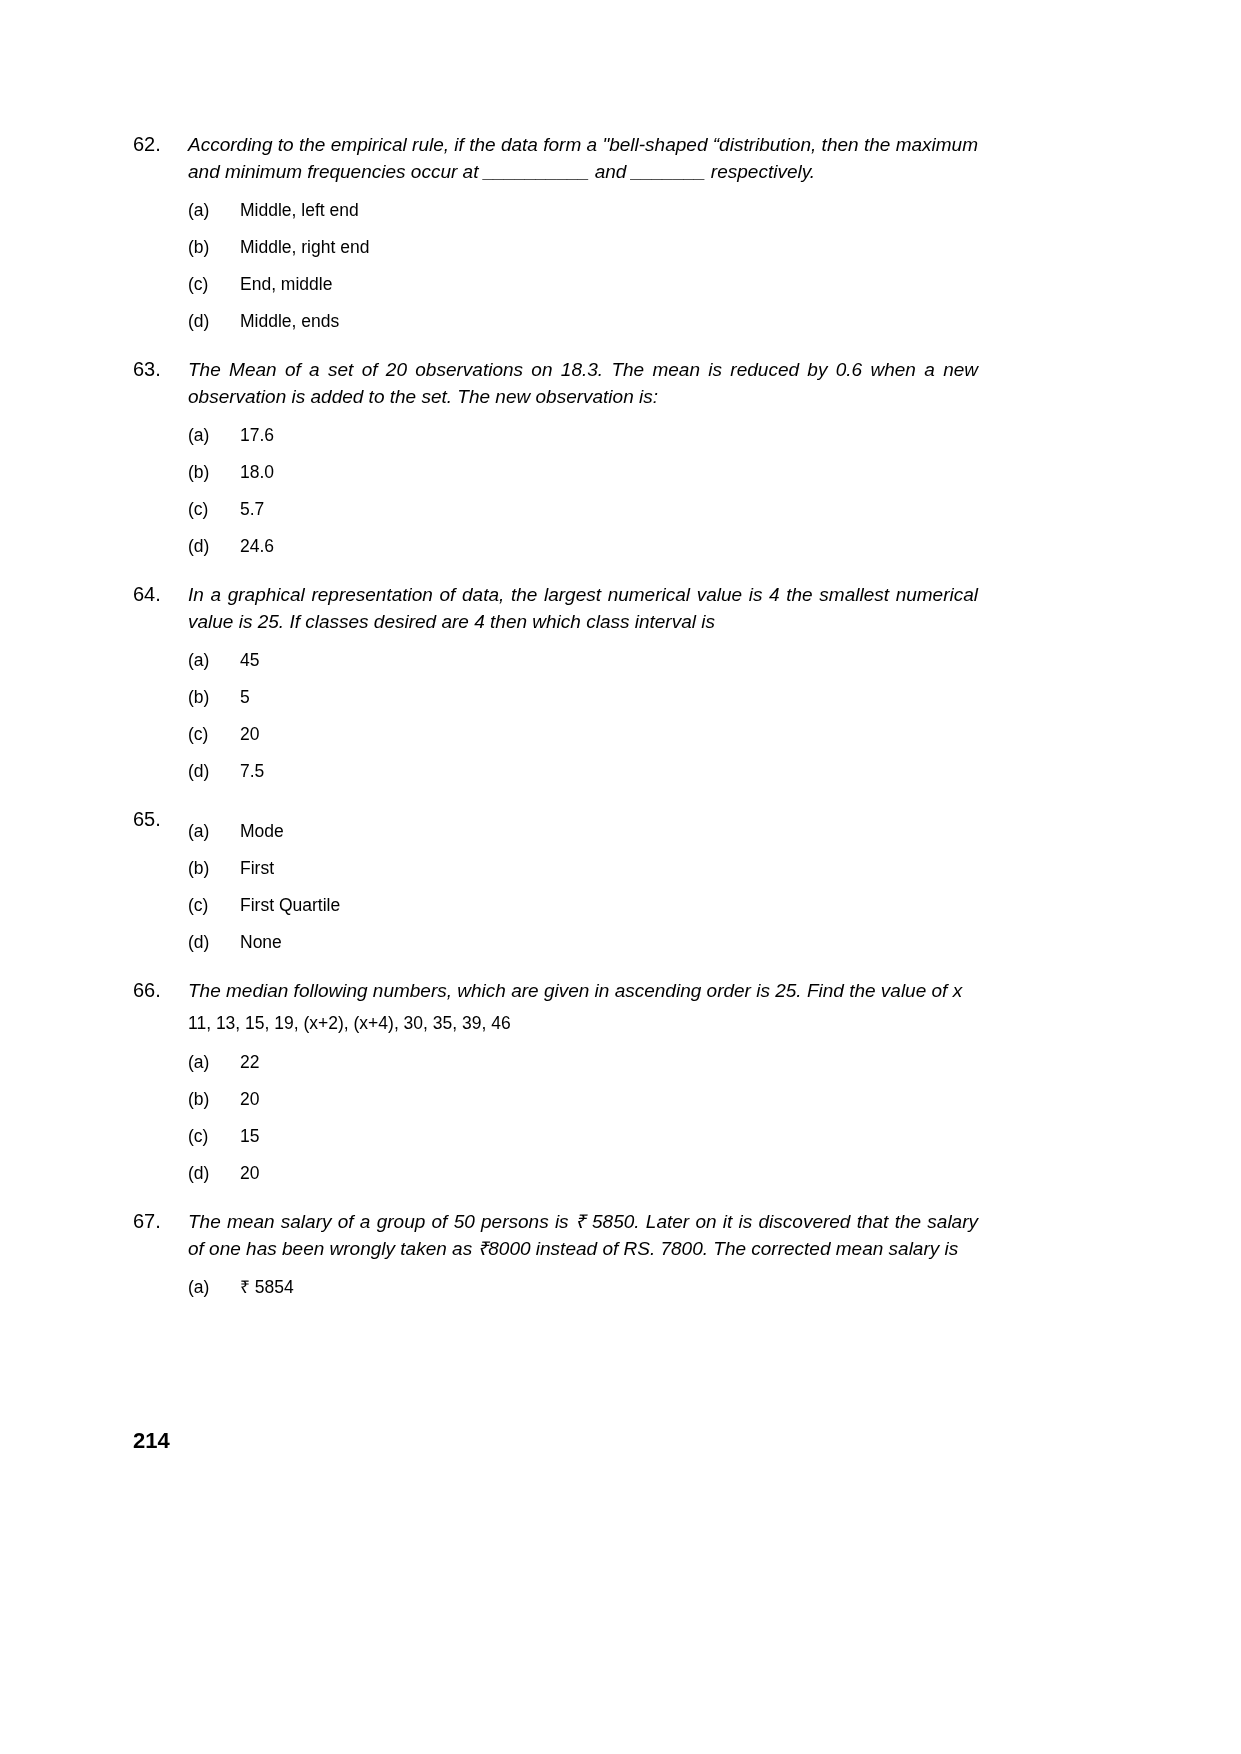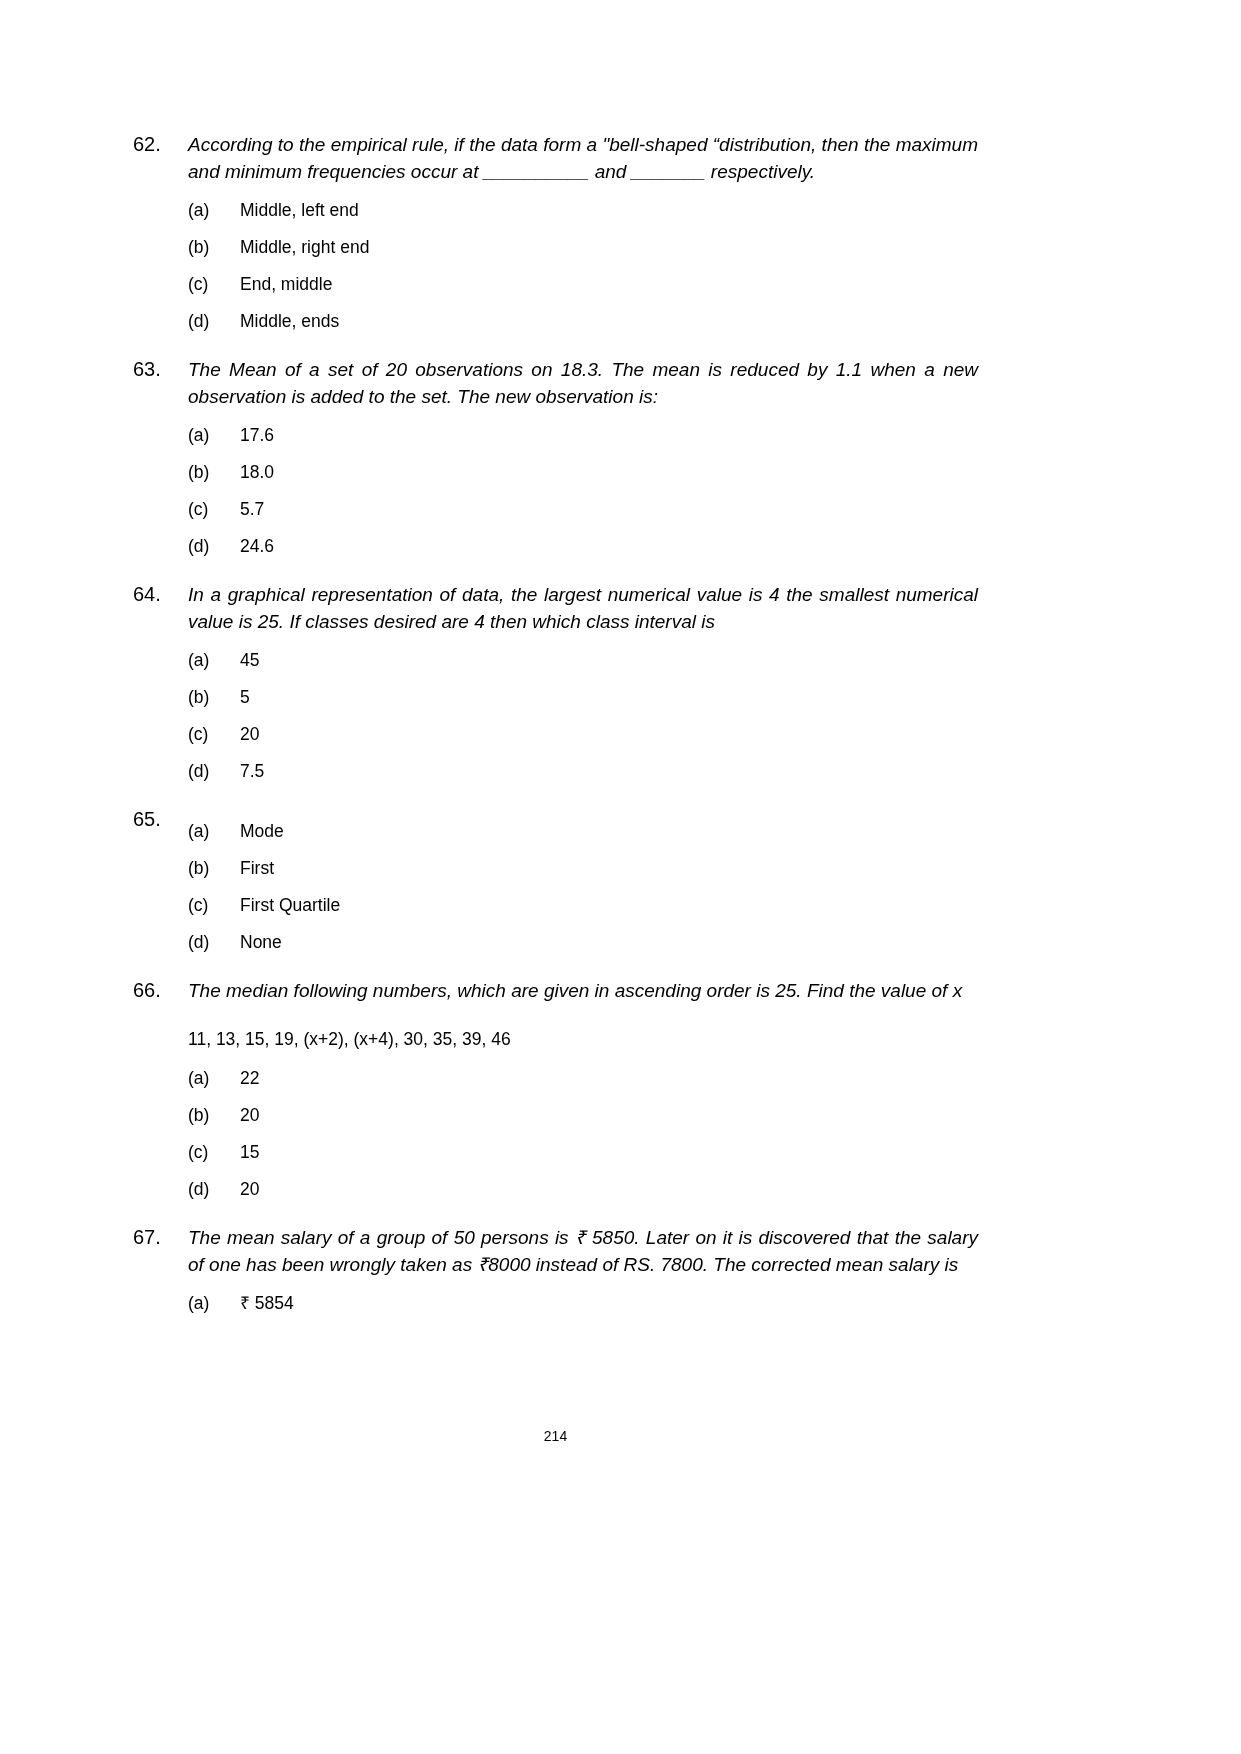--- a/index.html
+++ b/index.html
@@ -39,21 +39,21 @@
   .qtext {
     font-size: 19px;
     line-height: 27px;
     text-align: justify;
     text-justify: inter-word;
     font-style: italic;
   }
   .qextra {
     font-size: 17.5px;
     line-height: 27px;
-    margin-top: 22px;
+    margin-top: 6px;
   }
   .options {
     margin-top: 7px;
   }
   .option {
     display: flex;
     align-items: flex-start;
     margin: 14px 0;
     font-size: 17.5px;
     line-height: 23px;
@@ -63,22 +63,22 @@
     width: 52px;
   }
   .otext {
     flex: 1 1 auto;
   }
   .page-number {
     position: absolute;
     top: 1428px;
     left: 133px;
     width: 845px;
-    text-align: center;
-    font-size: 14px;
+    font-size: 22px;
+    font-weight: bold;
   }
 </style>
 </head>
 <body>
 
 <div class="content">
     <div class="question">
       <div class="qnum">62.</div>
       <div class="qbody">
         <div class="qtext">According to the empirical rule, if the data form a "bell-shaped “distribution, then the maximum and minimum frequencies occur at __________ and _______ respectively.</div>
@@ -98,21 +98,21 @@
           <div class="option">
             <span class="olabel">(d)</span>
             <span class="otext">Middle, ends</span>
           </div>
         </div>
       </div>
     </div>
     <div class="question">
       <div class="qnum">63.</div>
       <div class="qbody">
-        <div class="qtext">The Mean of a set of 20 observations on 18.3. The mean is reduced by 1.1 when a new observation is added to the set. The new observation is:</div>
+        <div class="qtext">The Mean of a set of 20 observations on 18.3. The mean is reduced by 0.6 when a new observation is added to the set. The new observation is:</div>
         <div class="options">
           <div class="option">
             <span class="olabel">(a)</span>
             <span class="otext">17.6</span>
           </div>
           <div class="option">
             <span class="olabel">(b)</span>
             <span class="otext">18.0</span>
           </div>
           <div class="option">

